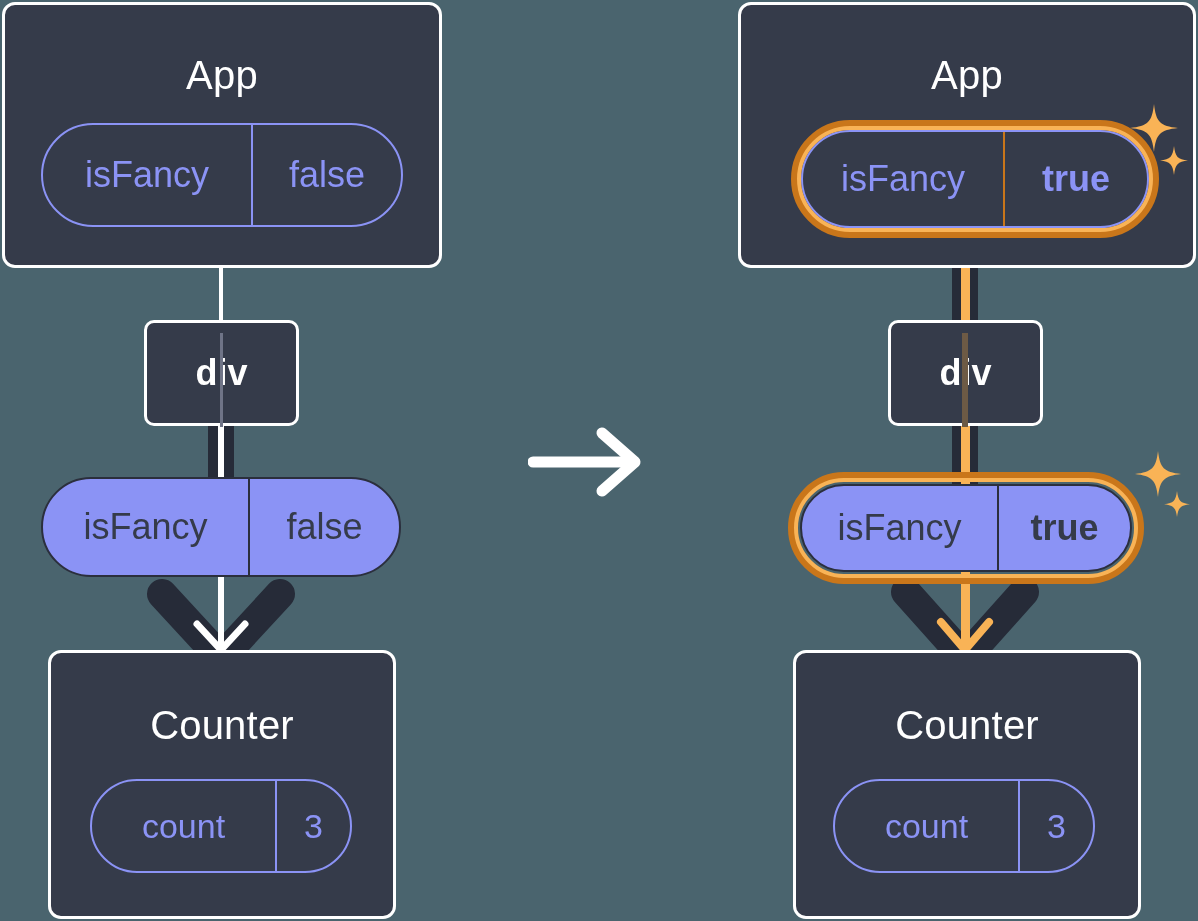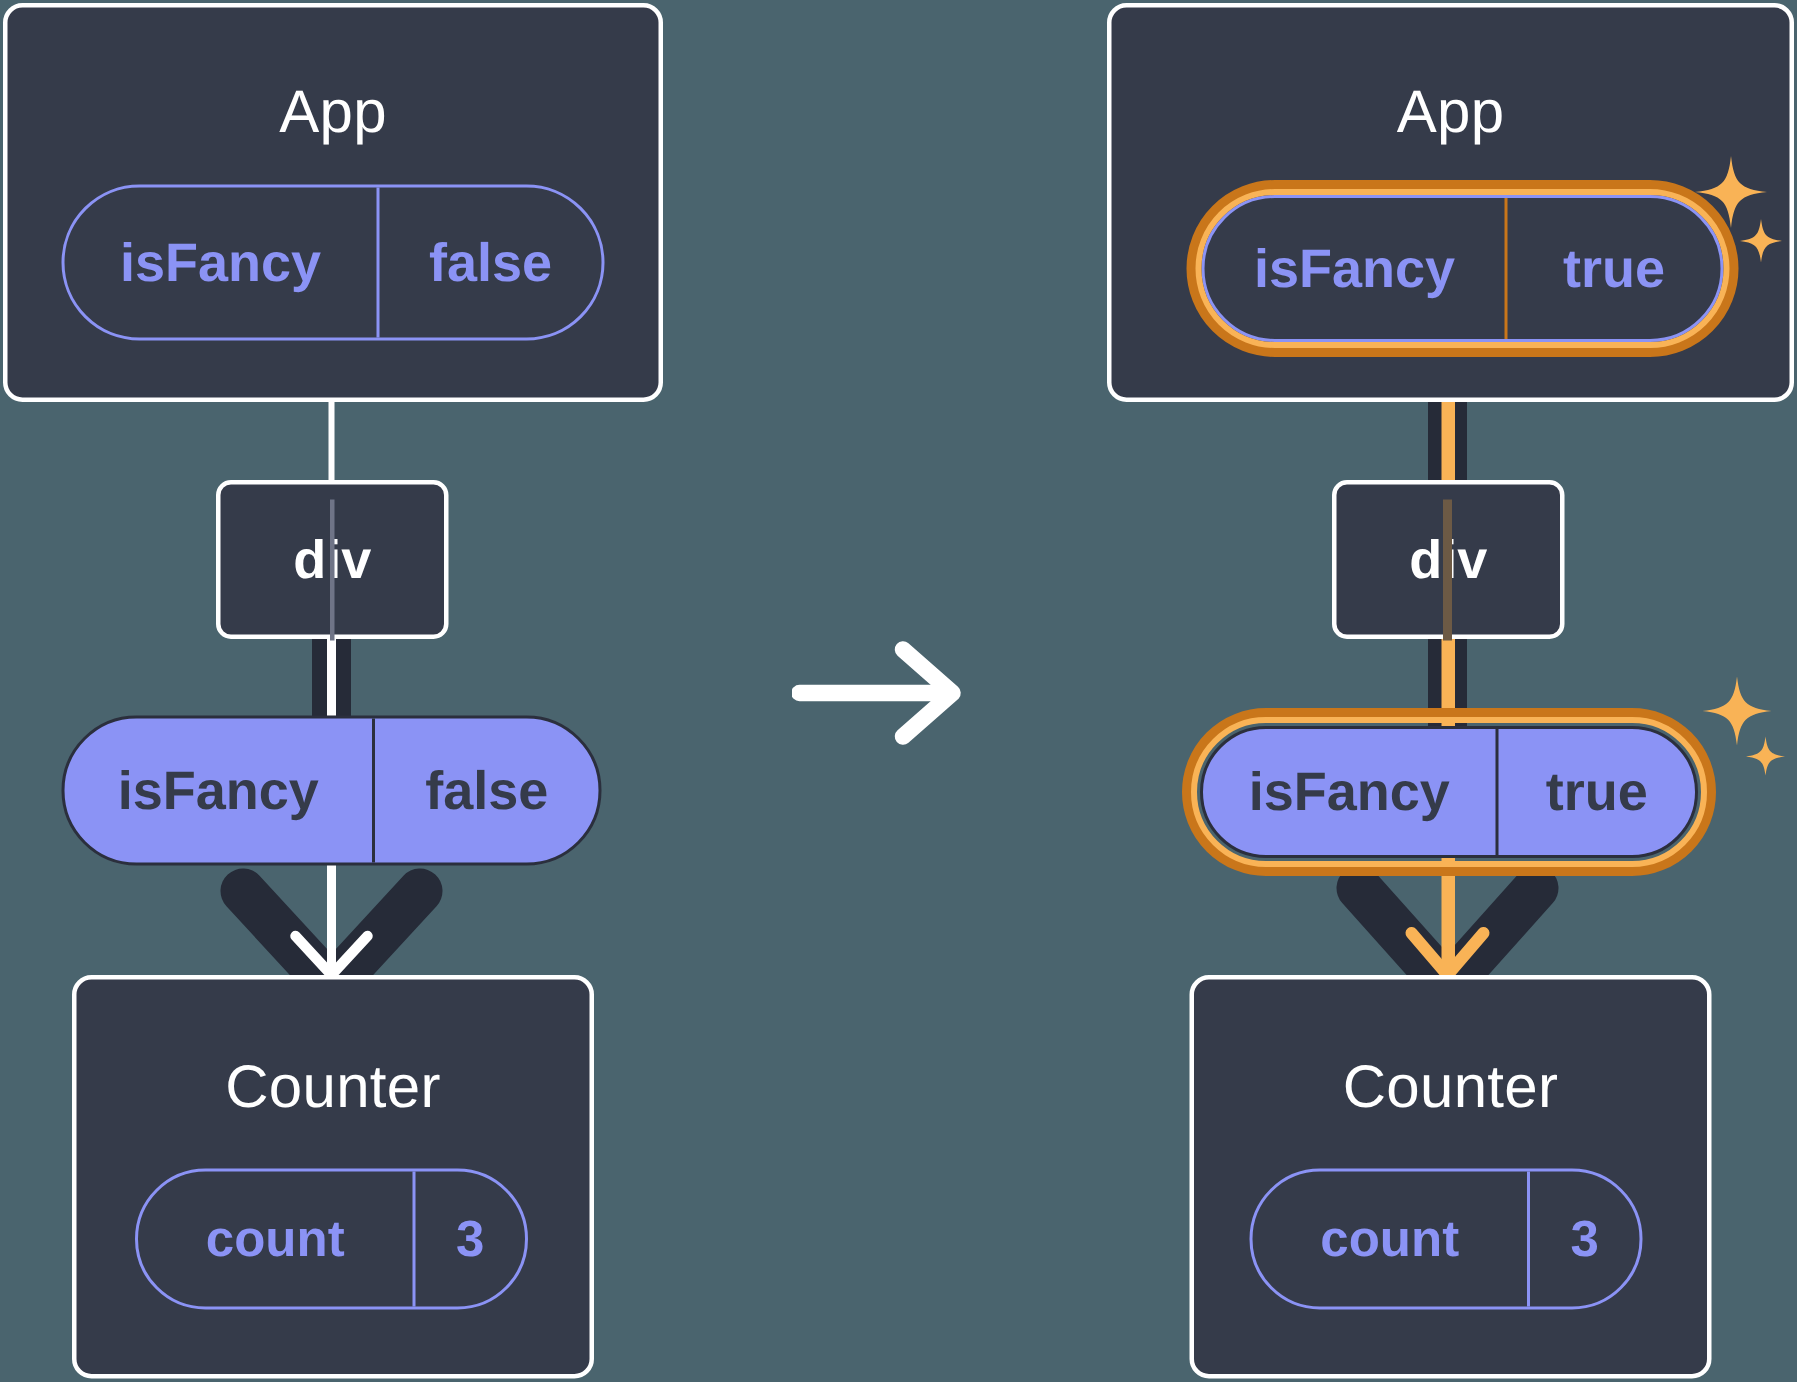--- a/index.html
+++ b/index.html
@@ -55,21 +55,20 @@
     background:transparent;
   }
   .pill-filled{
     background:#8b93f5;
     border:2px solid #2b2f3d;
   }
   .pill .cell{
     display:flex;align-items:center;justify-content:center;
     font-size:36px;
     white-space:nowrap;
-    font-weight:bold;
   }
   .pill-outline .cell{color:#8b93f5;}
   .pill-filled .cell{color:#353b4a;}
   .pill .cell.name{flex:0 0 auto;}
   .pill .cell.value{flex:1 1 auto;text-align:right;}
   .pill-outline .divider{width:2px;background:#8b93f5;}
   .pill-filled .divider{width:2px;background:#2b2f3d;}
   .bold-val{font-weight:700;}
 
   

